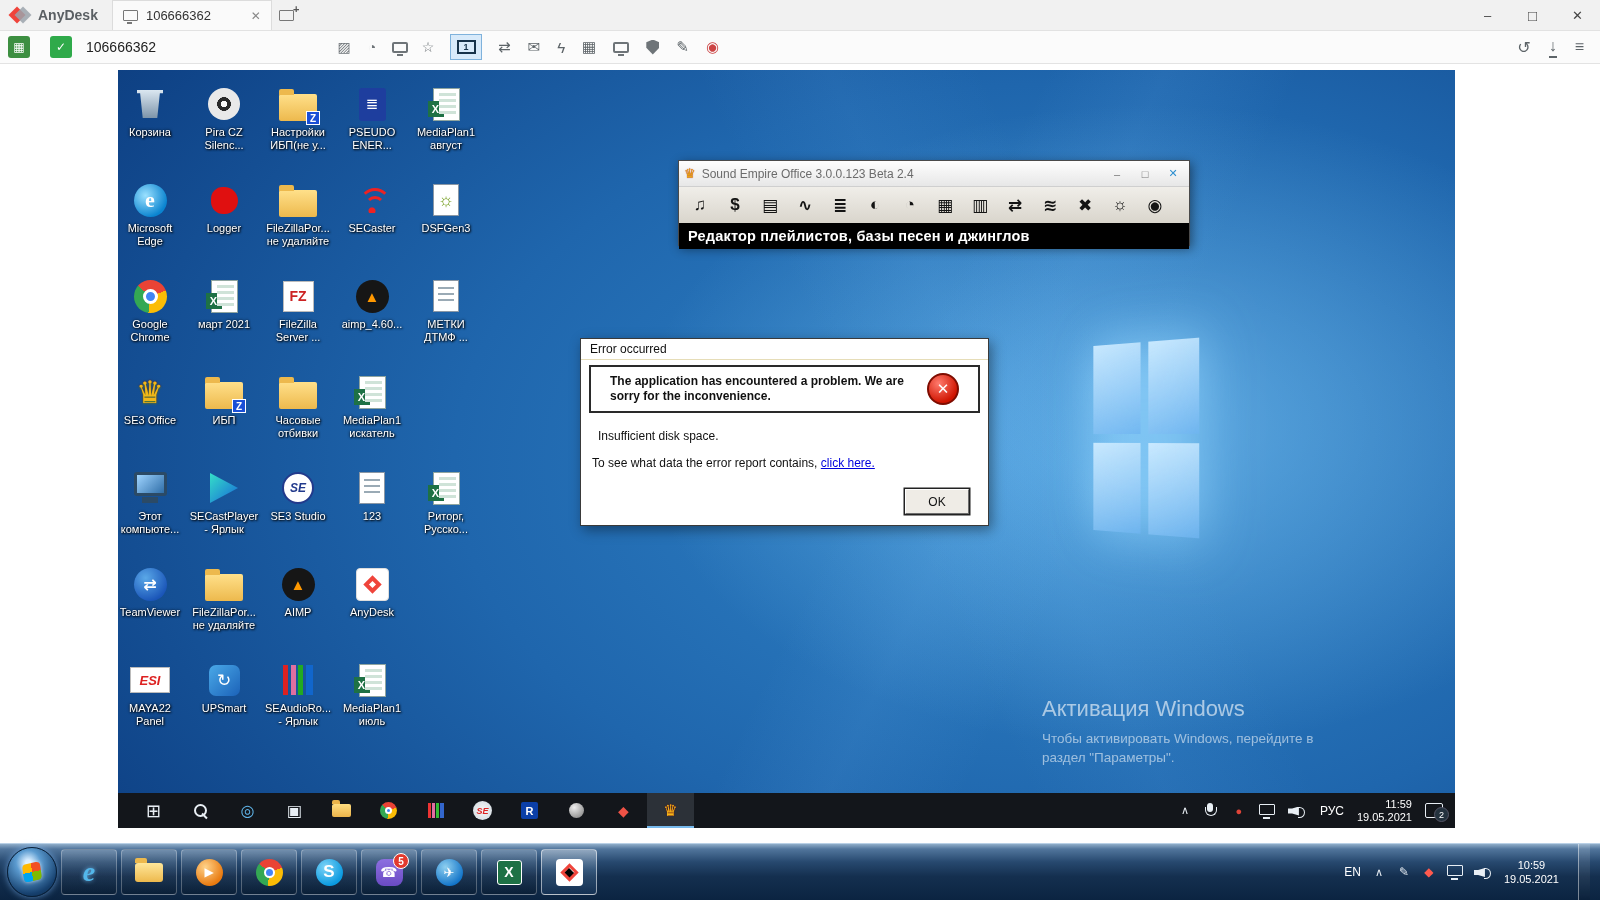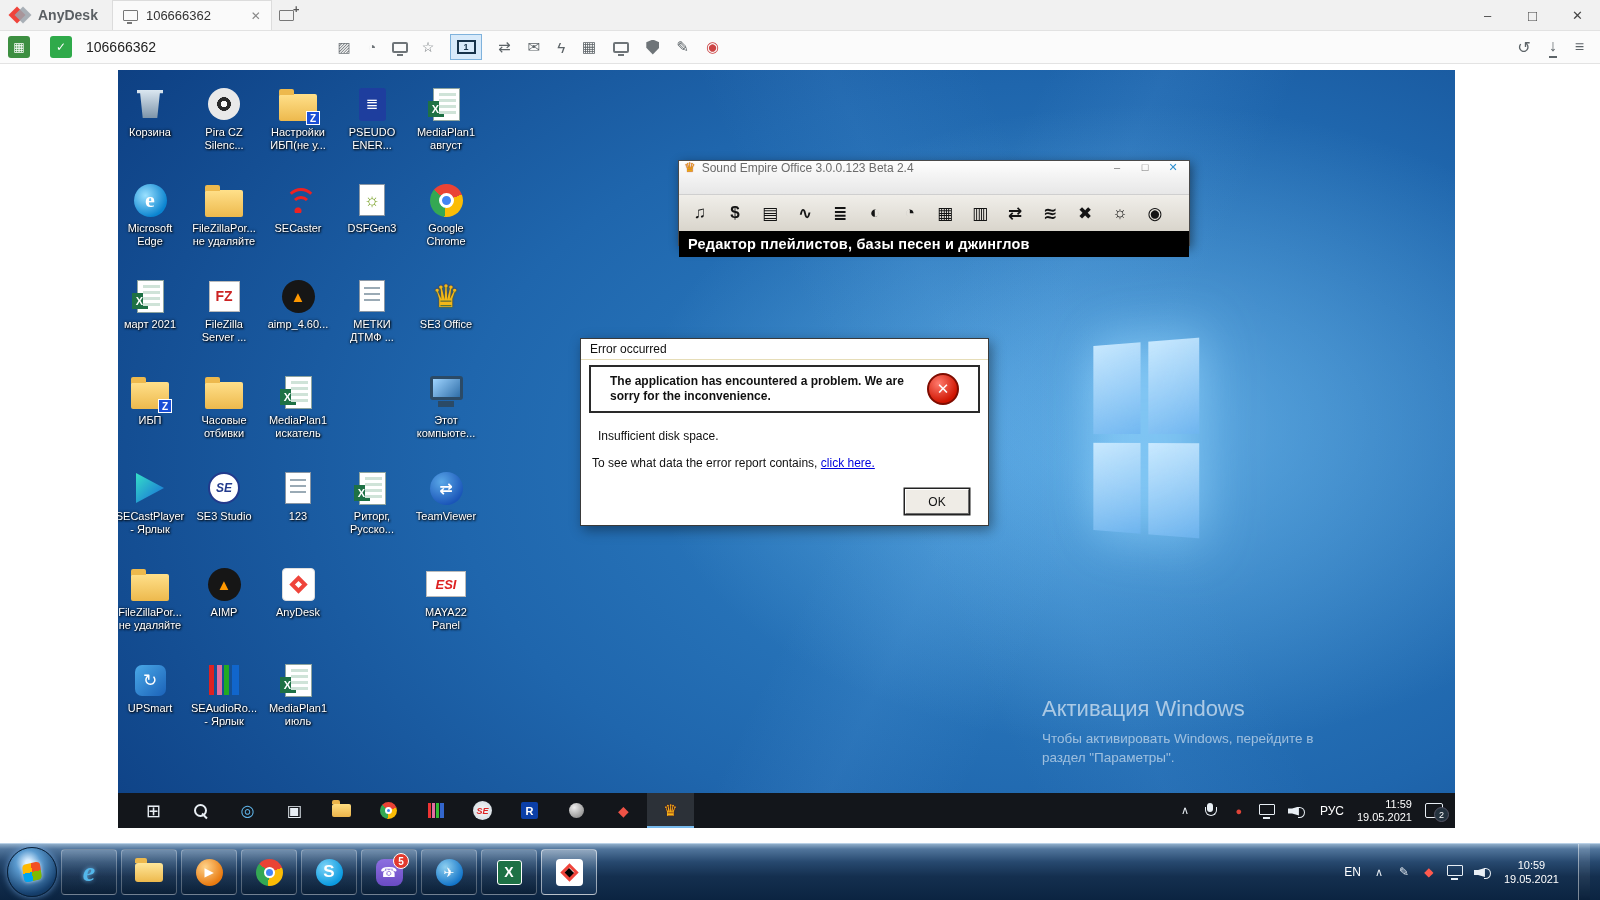--- a/index.html
+++ b/index.html
@@ -89,21 +89,21 @@
 .t-se-logo .g{width:32px;height:32px;border-radius:50%;background:#fff;border:2px solid #223a8c;color:#223a8c;font-weight:bold;font-style:italic;font-size:12px}
 .t-teamviewer .g{width:33px;height:33px;border-radius:50%;background:radial-gradient(circle at 35% 30%,#5aa8e8,#1a55b8 75%);color:#fff;font-size:16px;font-weight:bold}
 .t-anydesk .g{width:33px;height:33px;background:#fff;border:1px solid #ddd;border-radius:4px}
 .t-anydesk .g::after{content:'';position:absolute;inset:9px;border:4px solid #ef443b;transform:rotate(45deg)}
 .t-esi .g{width:46px;height:26px;background:#fff;border:1px solid #bbb;color:#d22;font-weight:bold;font-style:italic;font-size:13px}
 .t-upsmart .g{width:31px;height:31px;border-radius:7px;background:linear-gradient(135deg,#4aa9e8,#1b62b8);color:#fff;font-size:17px}
 .t-equalizer .g{width:30px;height:30px;background:linear-gradient(90deg,#d22 0 5px,transparent 5px 8px,#e06fa0 8px 13px,transparent 13px 15px,#2a2 15px 20px,transparent 20px 23px,#16c 23px 28px)}
 
 
 .se-window{position:absolute;left:560px;top:90px;width:512px;height:86px;background:#e8e6e0;border:1px solid #4a4a4a;box-shadow:2px 3px 10px rgba(0,0,0,.45)}
-.se-titlebar{height:34px;background:linear-gradient(#fefefe,#e7e7e7);display:flex;padding:0 5px;gap:6px;border-bottom:1px solid #cfcfcf}
+.se-titlebar{height:26px;background:linear-gradient(#fefefe,#e7e7e7);display:flex;align-items:center;padding:0 5px;gap:6px;border-bottom:1px solid #cfcfcf}
 .se-crown{color:#e8a814;font-size:13px;line-height:1;text-shadow:0 0 1px #a00}
 .se-crown::before{content:'\265B'}
 .se-title{font-size:12px;color:#6b6b6b;flex:1;white-space:nowrap;overflow:hidden}
 .se-btn{width:22px;text-align:center;color:#777;font-size:11px}
 .se-btn.min::before{content:'\2013'}
 .se-btn.max::before{content:'\25A1'}
 .se-btn.cls{color:#2d8fd0;font-weight:bold}
 .se-btn.cls::before{content:'\2715'}
 .se-toolbar{height:36px;background:linear-gradient(#f0eee9,#d9d5cc);display:flex;align-items:center;padding:0 7px;gap:7px}
 .se-ic{width:28px;height:28px;display:flex;align-items:center;justify-content:center;font-size:17px;color:#141414;font-weight:bold}
@@ -283,20 +283,26 @@
           </div>
           <div class="di-label">MediaPlan1 август</div>
         </div>
         <div class="di-cell">
           <div class="di-img t-edge">
             <span class="g">e</span>
           </div>
           <div class="di-label">Microsoft Edge</div>
         </div>
         <div class="di-cell">
+          <div class="di-img t-red-blob">
+            <span class="g"></span>
+          </div>
+          <div class="di-label">Logger</div>
+        </div>
+        <div class="di-cell">
           <div class="di-img t-folder">
             <span class="g"></span>
           </div>
           <div class="di-label">FileZillaPor... не удаляйте</div>
         </div>
         <div class="di-cell">
           <div class="di-img t-wifi-red">
             <span class="g"></span>
           </div>
           <div class="di-label">SECaster</div>

